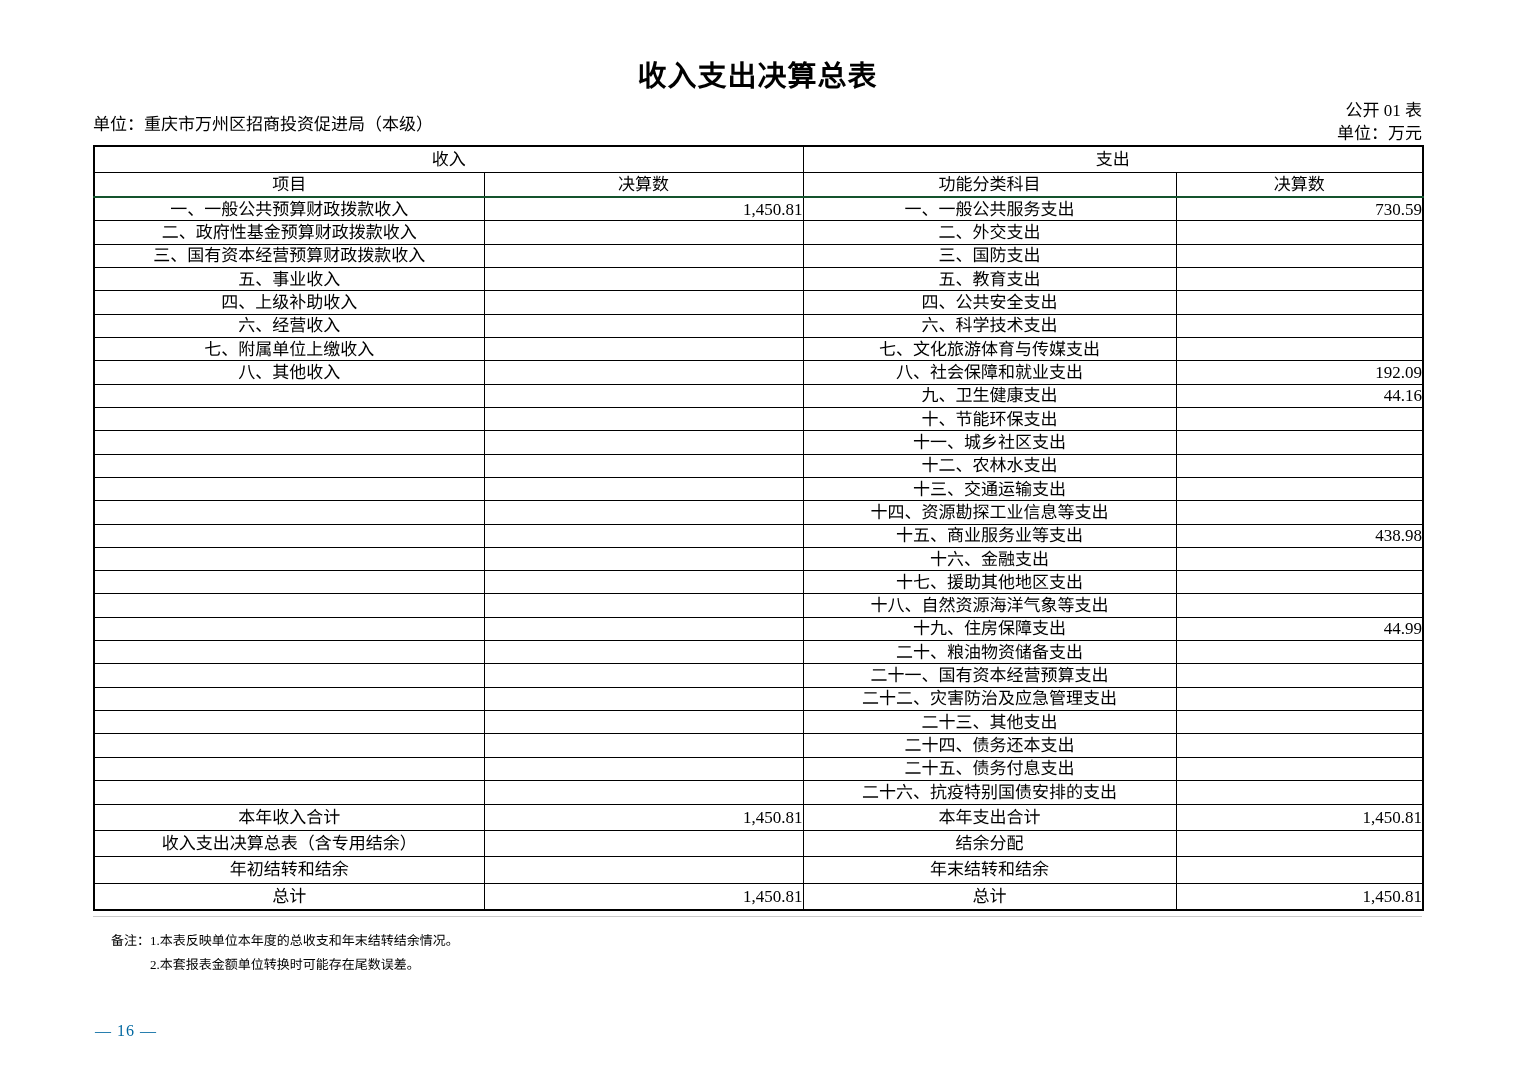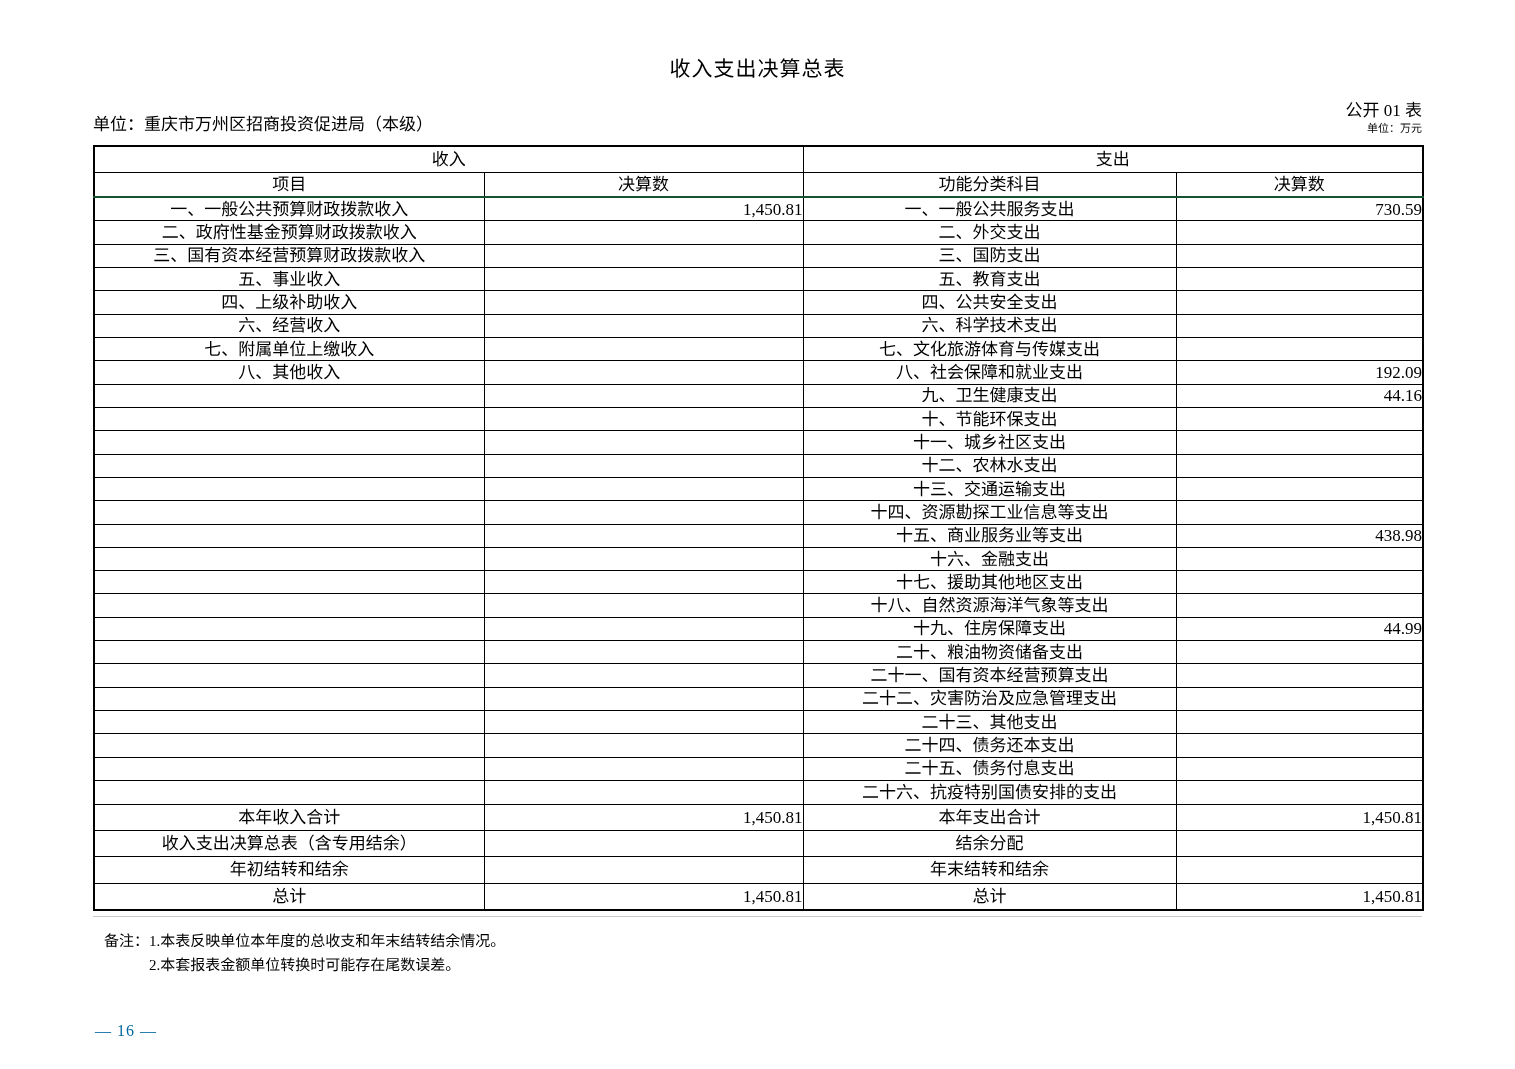--- a/index.html
+++ b/index.html
@@ -14,41 +14,41 @@
     font-family: "Liberation Serif", "DejaVu Serif", serif;
     color: #000000;
     overflow: hidden;
   }
   .page-title {
     position: absolute;
     top: 52px;
     left: 0;
     width: 100%;
     text-align: center;
-    font-size: 21px;
-    font-weight: 400;
+    font-size: 29px;
+    font-weight: 700;
     letter-spacing: 1px;
   }
   .table-code {
     position: absolute;
     top: 96px;
     right: 93px;
     font-size: 17px;
   }
   .org-unit {
     position: absolute;
     top: 110px;
     left: 93px;
     font-size: 17px;
   }
   .currency-unit {
     position: absolute;
     top: 119px;
     right: 93px;
-    font-size: 11px;
+    font-size: 17px;
   }
   table.main {
     position: absolute;
     top: 145px;
     left: 93px;
     width: 1329px;
     height: 766px;
     border-collapse: collapse;
     table-layout: fixed;
     border: 2px solid #000;
@@ -86,22 +86,22 @@
     position: absolute;
     top: 916px;
     left: 93px;
     width: 1329px;
     height: 1px;
     background: #c9c9c9;
   }
   .notes {
     position: absolute;
     top: 929px;
-    left: 104px;
-    font-size: 15px;
+    left: 111px;
+    font-size: 13px;
     line-height: 24px;
     display: flex;
   }
   .notes-label { flex: 0 0 auto; }
   .page-number {
     position: absolute;
     top: 1022px;
     left: 95px;
     font-size: 16px;
     color: #0369a1;

